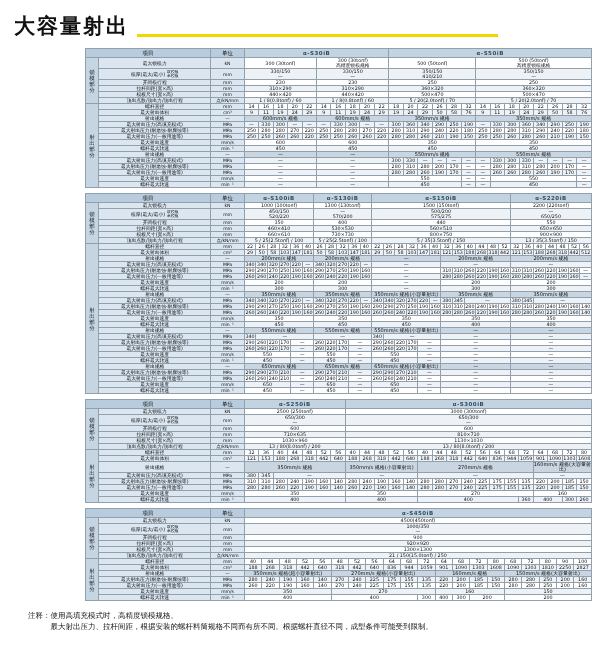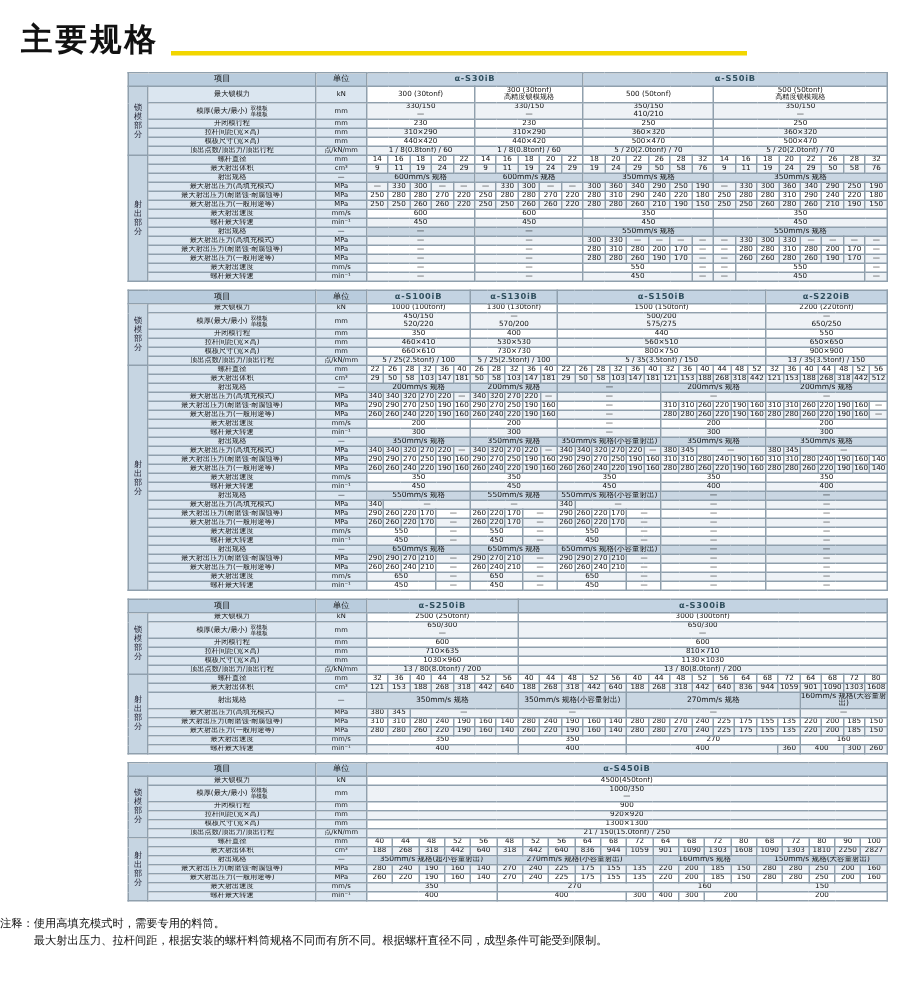--- a/index.html
+++ b/index.html
@@ -13,30 +13,30 @@
   .spec th.hdr{background:#b9ccdd;font-size:5.5px;line-height:8px;}
   .spec th.model{background:#c3d3e2;font-size:5.5px;line-height:8px;font-weight:bold;color:#31505f;letter-spacing:0.5px;}
   td.grp{background:#c6d5e2;font-size:5.5px;line-height:6px;white-space:pre-line;color:#223;}
   td.lbl{background:#dbe6f0;font-size:4.8px;line-height:5px;padding:0 1px;}
   td.unit{background:#dbe6f0;font-size:4.5px;line-height:5px;white-space:nowrap;}
   td.data{font-size:4.8px;line-height:5px;white-space:pre-line;background:#ffffff;}
   tr.alt td.data{background:#eef2f6;}
   tr.specrow td.data{background:#c9d6e2;font-size:5px;}
   .lblflex{display:flex;justify-content:center;align-items:center;gap:2px;}
   .l2{font-size:3.8px;line-height:4px;white-space:pre-line;text-align:left;}
-  .notes{display:flex;padding:5px 14px 0 0;font-size:7.5px;line-height:10.5px;}
+  .notes{display:flex;padding:5px 14px 0 28px;font-size:7.5px;line-height:10.5px;}
   .notes .prefix{white-space:nowrap;}
   .note-lines div{white-space:nowrap;}
 </style>
 </head>
 <body>
 
 <div class="page">
   <div class="titlebar">
-    <span class="title">主要规格</span>
+    <span class="title">大容量射出</span>
     <span class="rule"></span>
   </div>
   <div class="tables">
       <table class="spec">
         <colgroup>
           <col style="width: 13px;">
           <col style="width: 110px;">
           <col style="width: 33px;">
           <col style="width: 14.2083px;">
           <col style="width: 14.2083px;">
@@ -1404,17 +1404,17 @@
             <td class="data" colspan="1">300</td>
             <td class="data" colspan="2">200</td>
             <td class="data" colspan="5">200</td>
           </tr>
         </tbody>
       </table>
     </div>
   <div class="notes">
     <span class="prefix">注释：</span>
     <div class="note-lines">
-        <div>使用高填充模式时，需要专用的料筒。</div>
+        <div>使用高填充模式时，高精度锁模规格。</div>
         <div>最大射出压力、拉杆间距，根据安装的螺杆料筒规格不同而有所不同。根据螺杆直径不同，成型条件可能受到限制。</div>
       </div>
   </div>
 </div>
 
 </body></html>

